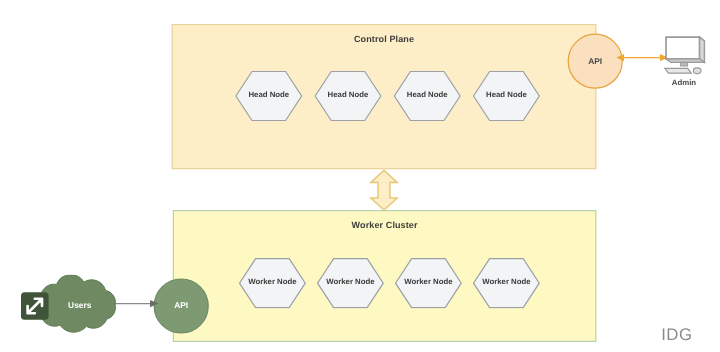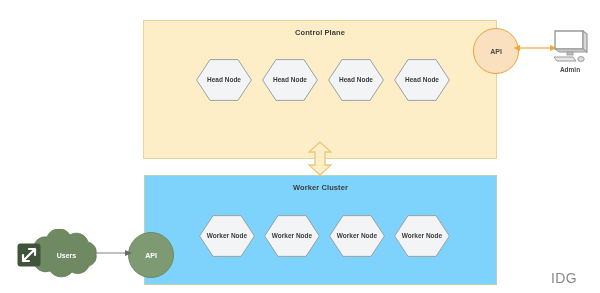--- a/index.html
+++ b/index.html
@@ -23,28 +23,28 @@
 
   
   .panel {
     position: absolute;
     box-sizing: border-box;
     border-width: 1px;
     border-style: solid;
   }
   #control-plane-panel {
     left: 143px; top: 20px;
-    width: 354px; height: 139px;
+    width: 354px; height: 121px;
     background: #fdeec8;
     border-color: #e8d49a;
   }
   #worker-cluster-panel {
     left: 144px; top: 175px;
     width: 353px; height: 110px;
-    background: #7dd3fc;
+    background: #fef9c3;
     border-color: #b9d3b0;
   }
   .panel-title {
     position: absolute;
     left: 0;
     width: 100%;
     text-align: center;
     font-size: 7.5px;
     font-weight: bold;
     letter-spacing: 0.1px;

